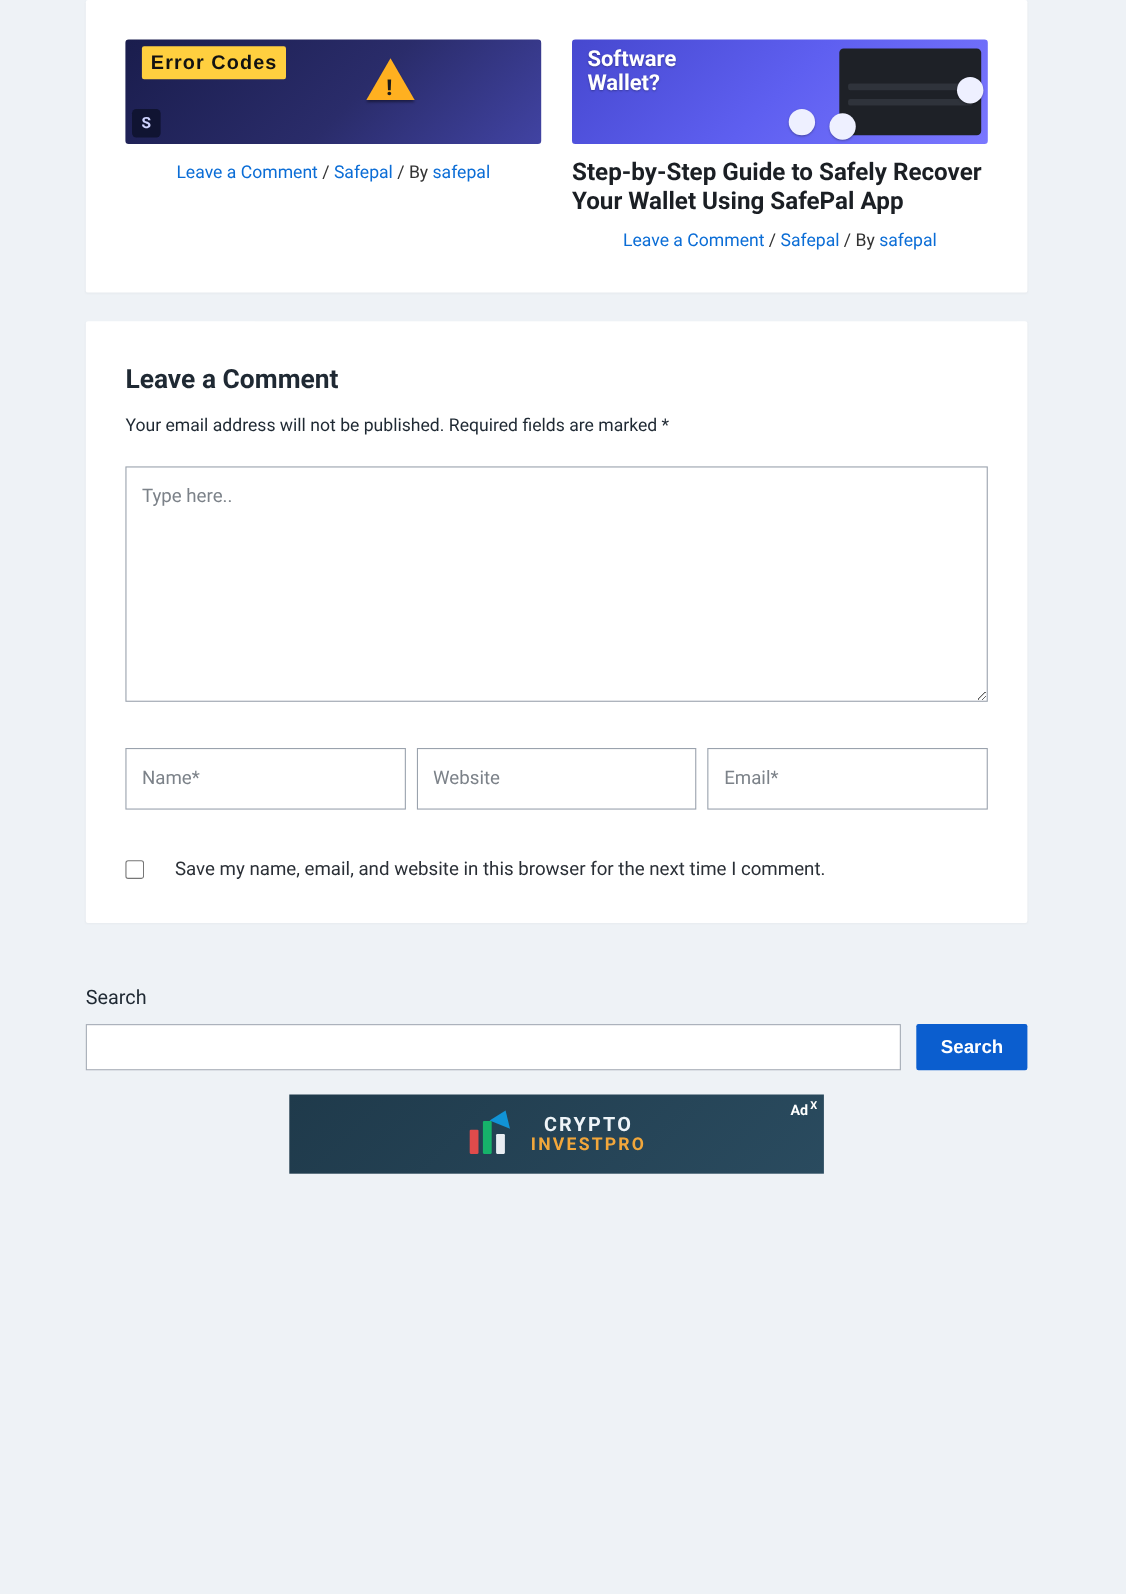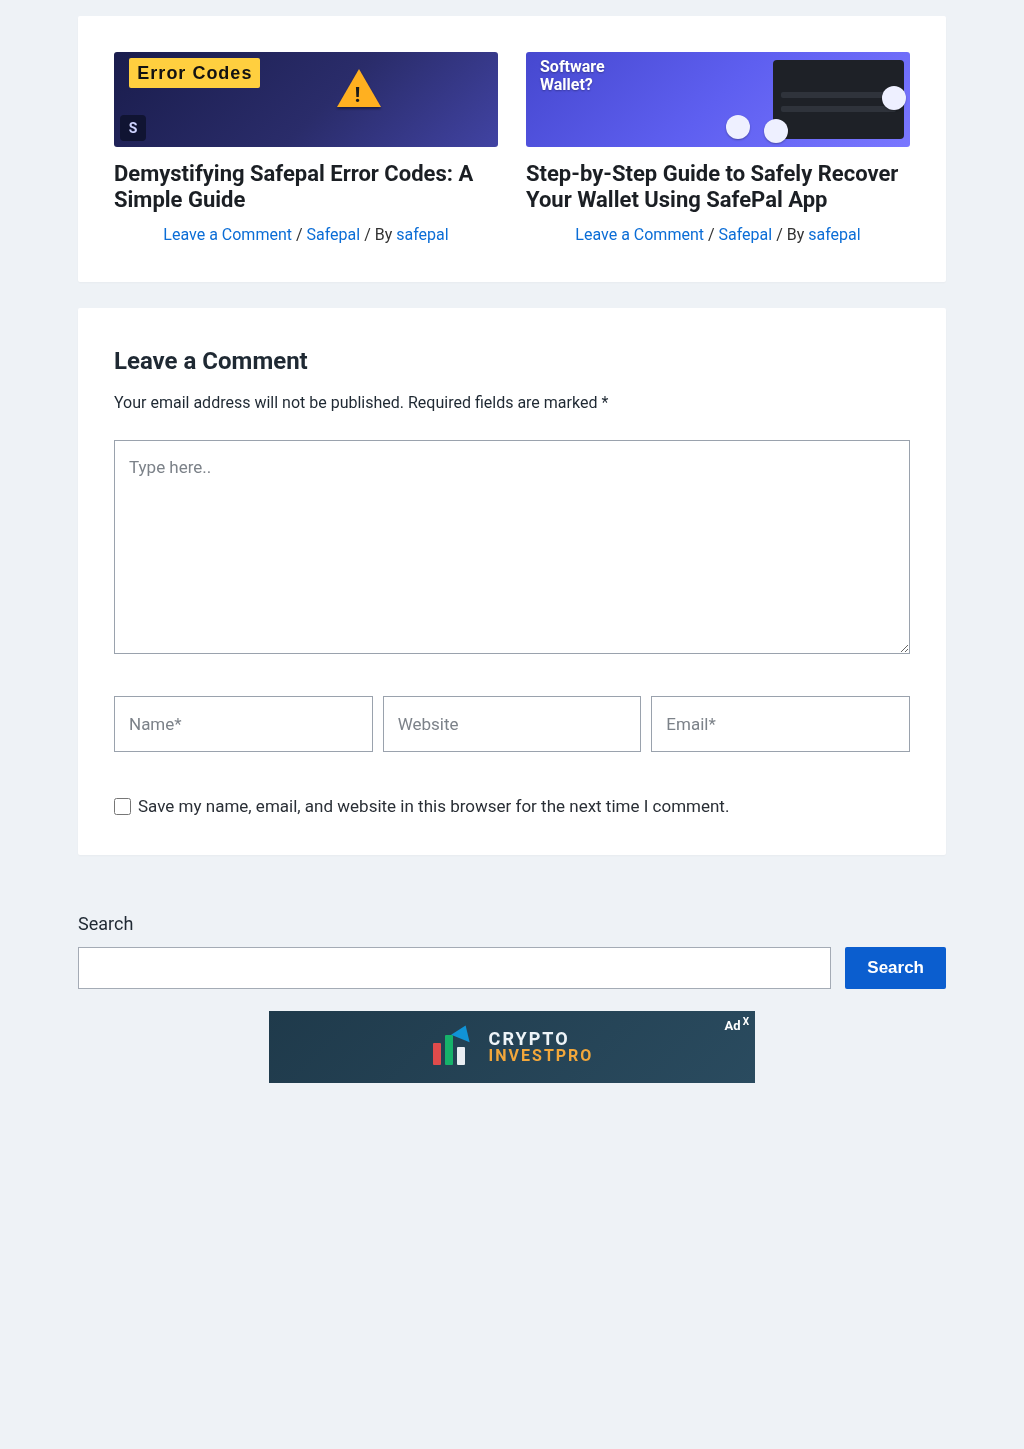--- a/index.html
+++ b/index.html
@@ -4,21 +4,21 @@
 <style>
   * { box-sizing: border-box; margin: 0; padding: 0; }
   body {
     font-family: "Segoe UI", -apple-system, BlinkMacSystemFont, Roboto, Arial, sans-serif;
     background: #eef2f6;
     color: #1f2933;
     font-size: 16px;
     line-height: 1.45;
   }
   a { color: #0b6dd6; text-decoration: none; }
-  .page { width: 1024px; margin: 16px auto; padding: 0 0 40px 0; }
+  .page { width: 1024px; margin: 0 auto; padding: 0 12px 40px 0; }
   .card {
     background: #fff;
     margin: 0 78px;
     padding: 36px;
     border-radius: 2px;
     box-shadow: 0 1px 2px rgba(0,0,0,.03);
   }
   .card + .card { margin-top: 26px; }
   
   .related-grid {
@@ -72,21 +72,21 @@
   }
   .thumb2 .panel:before,
   .thumb2 .panel:after{
     content:""; position:absolute; left:8px; right:8px; height:6px;
     background:#2f333b; border-radius:2px;
   }
   .thumb2 .panel:before{ top:32px; }
   .thumb2 .panel:after{ top:46px; }
   .thumb2 .label{
     position:absolute; left:14px; top:6px;
-    color:#fff; font-weight:700; font-size:16px; line-height:1.1;
+    color:#fff; font-weight:700; font-size:20px; line-height:1.1;
     text-shadow:0 1px 2px rgba(0,0,0,.3);
   }
   .thumb2 .coin{
     position:absolute; width:24px; height:24px; border-radius:50%;
     background:#eef0ff; box-shadow:0 1px 2px rgba(0,0,0,.3);
   }
   .thumb2 .coin.c1{ left:52%; bottom:8px; }
   .thumb2 .coin.c2{ left:62%; bottom:4px; }
   .thumb2 .coin.c3{ right:4px; top:36%; }
   .post-title {
@@ -121,21 +121,21 @@
   }
   .fields input[type=text]{
     width:100%; height:56px;
     border:1px solid #9aa2ad;
     padding:0 14px;
     font-size:17px;
     font-family:inherit;
   }
   .save-row{
     margin-top: 42px;
-    display:flex; align-items:center; gap:7px;
+    display:flex; align-items:center; gap:28px;
     font-size:17px; color:#2a2f36;
   }
   .save-row input[type=checkbox]{
     width:17px; height:17px;
   }
   .submit-btn{
     margin-top: 34px;
     background:#0b5ecf;
     color:#fff;
     border:none;
@@ -191,44 +191,41 @@
   .ad-icon .b2{ left:14px; height:30px; background:#16b26a; }
   .ad-icon .b3{ left:26px; height:18px; background:#e9edf2; }
   .ad-icon .arrow{
     position:absolute; left:22px; top:-4px;
     width:0; height:0;
     border-left:10px solid transparent;
     border-right:10px solid transparent;
     border-bottom:14px solid #1193d6;
     transform: rotate(22deg);
   }
-  .ad-text{ line-height:1; }
+  .ad-text{ line-height:1;text-align:center; }
   .ad-text .l1{ font-weight:700; letter-spacing:2px; font-size:18px; color:#eef4f8; }
   .ad-text .l2{ font-weight:700; letter-spacing:2px; font-size:16px; color:#f2a73b; }
   ::placeholder { color:#7c8289; }
 </style>
 </head>
 <body>
 
 <div class="page">
 
   <div class="card">
     <div class="related-grid">
 
       <article>
         <a href="#">
           <div class="thumb thumb1">
             <span class="stripe">Error Codes</span>
             <span class="warn"></span>
             <span class="badge">S</span>
           </div>
         </a>
-        <h3 class="post-title">
-          <a href="#">Demystifying Safepal Error Codes: A Simple Guide</a>
-        </h3>
         <div class="meta">
           <a href="#">Leave a Comment</a>
           <span class="sep"> / </span>
           <a href="#">Safepal</a>
           <span> / By </span>
           <a href="#">safepal</a>
         </div>
       </article>
 
       <article>

